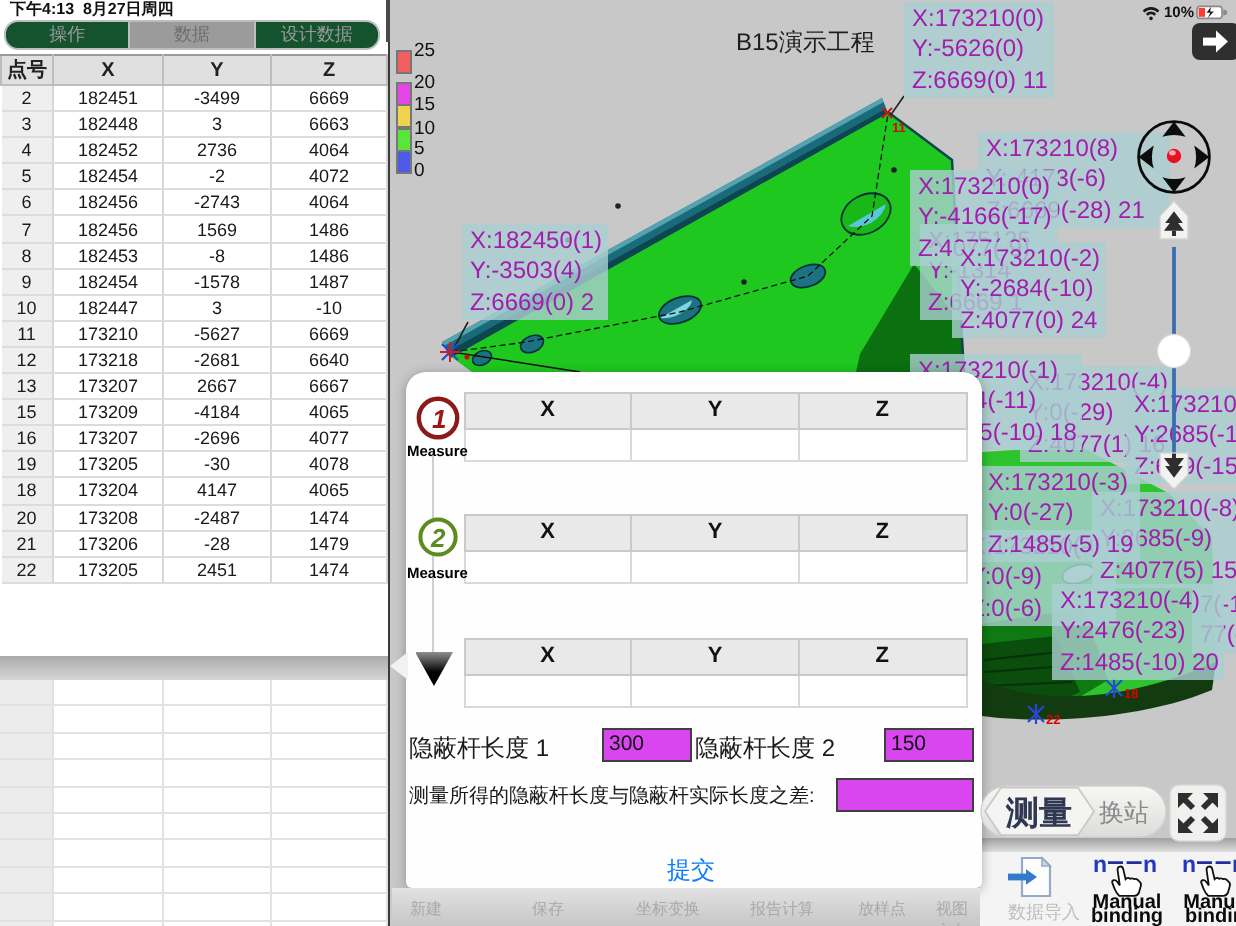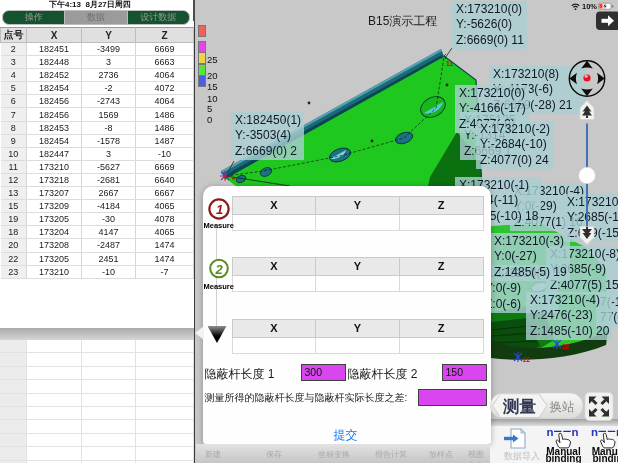--- a/index.html
+++ b/index.html
@@ -1,40 +1,40 @@
 <!DOCTYPE html>
 <html><head><meta charset="utf-8">
 <style>
 html,body{margin:0;padding:0;}
 body{width:618px;height:463px;overflow:hidden;position:relative;font-family:"Liberation Sans",sans-serif;background:#fff;-webkit-font-smoothing:antialiased;}
 
 #panel{position:absolute;left:0;top:0;width:195px;height:463px;background:#fff;border-right:1.5px solid #3a3a3a;box-sizing:border-box;}
-#statusL{position:absolute;left:5px;top:-1px;font-size:8px;font-weight:bold;color:#111;margin-left:44px;}
+#statusL{position:absolute;left:5px;top:-1px;font-size:8px;font-weight:bold;color:#111;}
 #seg{position:absolute;left:2px;top:10px;width:188px;height:15px;border:1px solid #bdbdbd;border-radius:7px;display:flex;overflow:hidden;box-sizing:border-box;background:#14532d;}
 #seg div{flex:1;font-size:9px;color:#9a9a9a;text-align:center;line-height:13px;}
 #seg div.sel{background:#9b9b9b;color:#6e6e6e;}
 #seg div.mid{border-left:1px solid #bdbdbd;border-right:1px solid #bdbdbd;}
 #tbl{position:absolute;left:0;top:27px;width:194px;border-collapse:collapse;table-layout:fixed;}
 #tbl th{background:#e0e0e0;font-size:10px;font-weight:bold;color:#222;height:12px;border:1px solid #bdbdbd;border-top:1px solid #9a9a9a;padding:0;}
 #tbl td{font-size:9px;color:#1a1a1a;text-align:center;height:12.1px;border-right:1px solid #d6d6d6;border-bottom:1px solid #dcdcdc;padding:0;background:#fff;}
 #tbl td.c0{background:#efefef;}
 #grayband{position:absolute;left:0;top:328px;width:194px;height:12px;background:linear-gradient(#ababab,#d5d5d5);}
 #empties{position:absolute;left:0;top:340px;width:194px;height:123px;}
 .erow{height:12.4px;border-bottom:1px solid #e2e2e2;position:relative;}
 .ec{position:absolute;top:0;bottom:0;border-right:1px solid #e2e2e2;}
 #scrollind{position:absolute;left:192.5px;top:0;width:2.5px;height:21px;background:#4a4a4a;}
 #collapse{position:absolute;left:194.5px;top:326px;width:0;height:0;border-top:7px solid transparent;border-bottom:7px solid transparent;border-right:9.5px solid #f2f2f0;z-index:6;}
 
 #view{position:absolute;left:195px;top:0;width:423px;height:463px;background:#c8c8c8;}
 #title{position:absolute;left:368px;top:13px;font-size:12px;color:#1d1d1d;z-index:2;text-align:right;}
 #legend{position:absolute;left:198px;top:20px;z-index:2;font-size:9.5px;color:#111;}
 .lgsq{position:absolute;left:0;width:5.5px;height:10px;border:0.5px solid #777;}
-.lgtx{position:absolute;left:9px;margin-top:34px;}
-
-.lab{position:absolute;background:rgba(170,207,209,0.8);color:#0f172a;font-size:12px;line-height:15.4px;padding:1px 3px 1px 4px;white-space:pre;z-index:2;}
+.lgtx{position:absolute;left:9px;}
+
+.lab{position:absolute;background:rgba(170,207,209,0.8);color:#a21caf;font-size:12px;line-height:15.4px;padding:1px 3px 1px 4px;white-space:pre;z-index:2;}
 
 #dlg{position:absolute;left:202.5px;top:186px;width:288px;height:258px;background:#fefefe;border-radius:10px 10px 3px 3px;box-shadow:0 1px 6px rgba(0,0,0,0.3);z-index:3;}
 .mtbl{position:absolute;left:29px;width:252px;border-collapse:collapse;table-layout:fixed;}
 .mtbl th{background:#e9e9e9;border:1px solid #c9c9c9;font-size:11px;font-weight:bold;color:#111;height:16.5px;padding:0;}
 .mtbl td{background:#fff;border:1px solid #d9d9d9;border-top:none;height:15.5px;padding:0;}
 .msr{position:absolute;font-size:7.5px;font-weight:bold;color:#000;z-index:4;}
 #vline{position:absolute;left:13.5px;top:40px;width:1px;height:100px;background:#d0d0d0;}
 #tri{position:absolute;left:5px;top:140px;width:19px;height:17px;background:linear-gradient(#8f8f8f,#000 60%);clip-path:polygon(0 0,100% 0,50% 100%);}
 .dlab{position:absolute;font-size:12px;color:#1a1a1a;}
 .dinp{position:absolute;border:1px solid #404040;background:#d946ef;font-size:10.5px;color:#111;padding:1px 0 0 3px;box-sizing:border-box;}
@@ -266,48 +266,54 @@
           <td>2667</td>
           <td>6667</td>
         </tr>
 <tr>
           <td class="c0">15</td>
           <td>173209</td>
           <td>-4184</td>
           <td>4065</td>
         </tr>
 <tr>
+          <td class="c0">16</td>
+          <td>173207</td>
+          <td>-2696</td>
+          <td>4077</td>
+        </tr>
+<tr>
           <td class="c0">19</td>
           <td>173205</td>
           <td>-30</td>
           <td>4078</td>
         </tr>
 <tr>
           <td class="c0">18</td>
           <td>173204</td>
           <td>4147</td>
           <td>4065</td>
         </tr>
 <tr>
           <td class="c0">20</td>
           <td>173208</td>
           <td>-2487</td>
           <td>1474</td>
         </tr>
 <tr>
+          <td class="c0">21</td>
+          <td>173206</td>
+          <td>-28</td>
+          <td>1479</td>
+        </tr>
+<tr>
           <td class="c0">22</td>
           <td>173205</td>
           <td>2451</td>
           <td>1474</td>
-        </tr>
-<tr>
-          <td class="c0">23</td>
-          <td>173210</td>
-          <td>-10</td>
-          <td>-7</td>
         </tr>
   </tbody>
     </table>
   <div id="grayband"></div>
   <div id="empties">
       <div class="erow">
         <div class="ec" style="left:0;width:26px;background:#ececec"></div>
         <div class="ec" style="left:26px;width:55px"></div>
         <div class="ec" style="left:81px;width:54px"></div>
         <div class="ec" style="left:135px;width:58px"></div>

